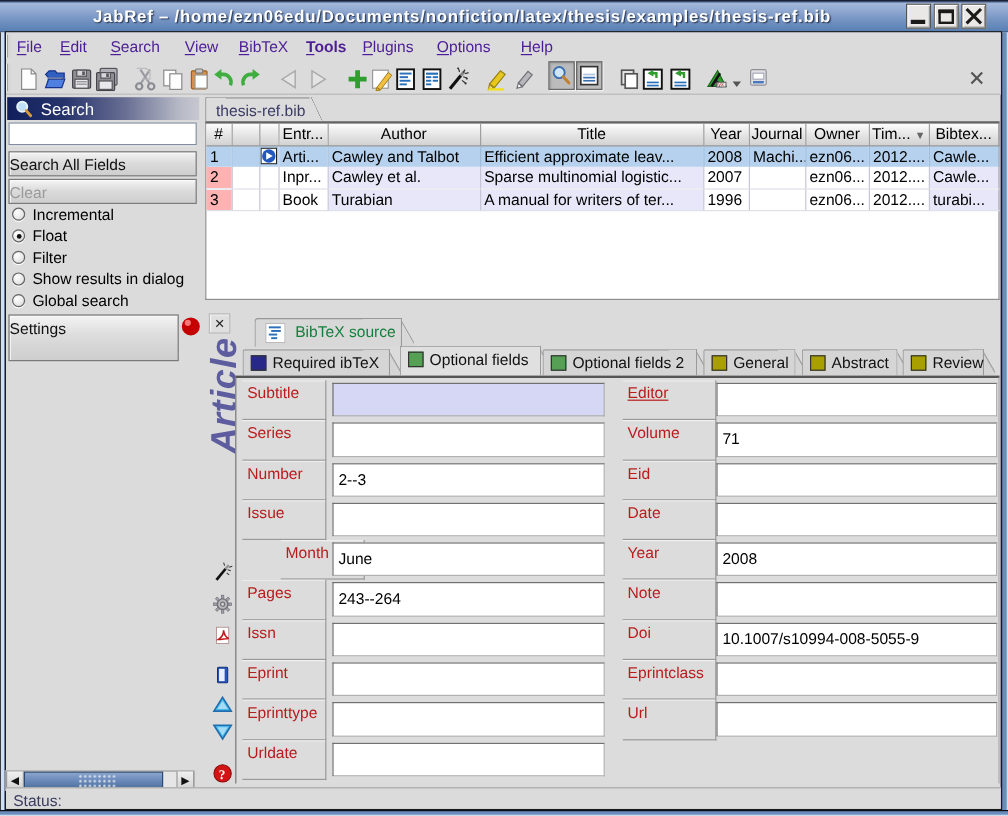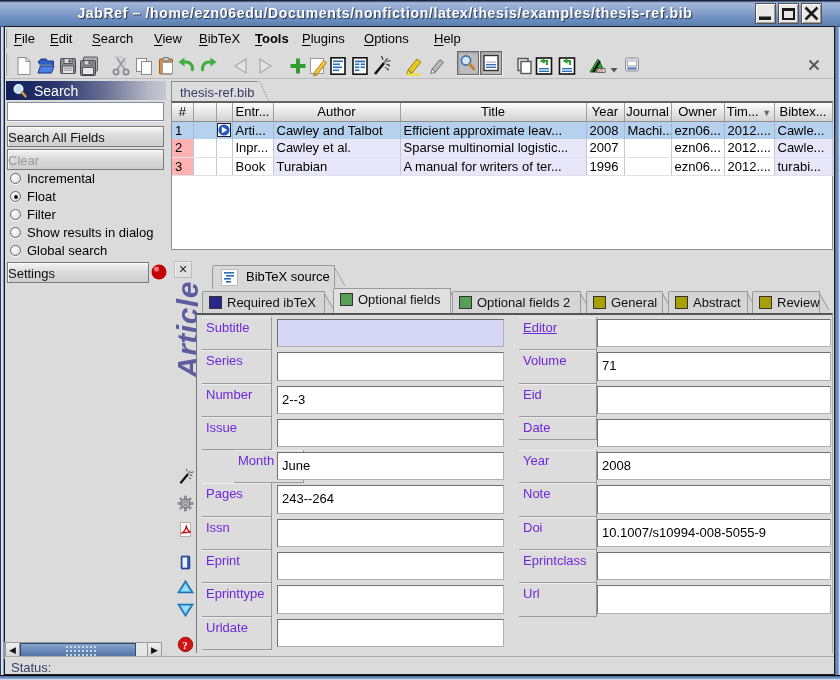--- a/index.html
+++ b/index.html
@@ -14,42 +14,42 @@
 #frame-right { left:834px; top:27px; width:6px; height:653px; background:linear-gradient(90deg,#0c0c12 0 1px,#51719f 1px 2px,#6b8bb8 2px 4px,#89a6cc 4px 5px,#cdddf0 5px 6px); }
 #frame-bottom { left:0; top:675px; width:840px; height:5px; background:linear-gradient(180deg,#0c0c12 0 1px,#51719f 1px 2px,#6b8bb8 2px 3px,#89a6cc 3px 4px,#cdddf0 4px 5px); }
 #inner-border { left:4px; top:26px; width:831px; height:649px; border:1px solid #1a1a1a; }
 
 #title-text { left:0; top:5px; width:770px; text-align:center; color:#fff; font-weight:bold; font-size:14px; text-shadow:1px 1px 1px rgba(20,30,50,0.8); letter-spacing:0.65px; }
 .winbtn { top:3px; width:21px; height:21px; background:#e9e8e6; border:1px solid #555; box-shadow: inset 1px 1px 0 #fff, inset -1px -1px 0 #9a9a9a; }
 .winbtn svg { display:block; margin:2px auto; }
 
 
 #menubar { left:5px; top:27px; width:829px; height:23px; background:#dbdbdc; }
-#menubar .mi { position:absolute; top:4px; color:#000000; }
+#menubar .mi { position:absolute; top:4px; color:#4c1d95; }
 .mn { text-decoration:underline; text-underline-offset:2px; }
 .grip { width:4px; background:repeating-linear-gradient(90deg,#f2f2f2 0 1px,#9f9f9f 1px 2px, #d6d6d6 2px 4px); }
 
 
 #toolbar { left:5px; top:50px; width:829px; height:29px; background:#dbdbdc; border-bottom:1px solid #b9b9b9; }
 .tbi { position:absolute; top:6px; width:20px; height:20px; }
 .tbtn-on { position:absolute; top:1px; width:22px; height:24px; background:#bcbcbc; border:1px solid #686868; box-shadow:inset 1px 1px 2px #9a9a9a, 1px 1px 0 #f0f0f0; }
 
 
 #leftpanel { left:5px; top:79px; width:164px; height:566px; background:#dbdbdc; }
 #searchhdr { left:6px; top:81px; width:160px; height:19px; background:linear-gradient(90deg,#101f5c 0,#27346c 30%,#6a7094 62%,#b7bac6 90%,#c6c8d0 100%); color:#fff; font-size:14px; }
 #searchhdr span { position:absolute; left:28px; top:2px; }
 #searchinput { left:7px; top:102px; width:157px; height:19px; background:#fff; border:1px solid #828ea0; box-shadow:0 1px 0 #eee; }
 .pbtn { background:linear-gradient(180deg,#f4f4f4,#dcdcdc 45%,#cecece); border:1px solid #7a7a7a; box-shadow:inset 1px 1px 0 #fbfbfb; color:#111; }
 #btn-saf { left:7px; top:126px; width:157px; height:21px; padding-top:3px; }
 #btn-clear { left:7px; top:149px; width:157px; height:21px; padding-top:3px; color:#9b9b9b; }
 .radio-row { left:8px; height:16px; width:160px; white-space:nowrap; }
 .rdot { position:absolute; left:2px; top:2px; width:11px; height:11px; border-radius:50%; border:1px solid #666; background:radial-gradient(circle at 35% 30%, #ffffff 0, #e8e8e8 60%, #c9c9c9 100%); box-shadow:0 1px 0 #fff; }
 .rdot.sel::after { content:""; position:absolute; left:2.5px; top:2.5px; width:4px; height:4px; border-radius:50%; background:#111; }
 .radio-row span.lbl { position:absolute; left:19px; top:0px; }
-#btn-settings { left:7px; top:262px; width:142px; height:21px; padding-top:3px; }
+#btn-settings { left:7px; top:262px; width:142px; height:39px; padding-top:3px; }
 #redball { left:151px; top:263px; width:17px; height:18px; }
 
 
 #hscroll { left:4px; top:642px; width:158px; height:17px; background:#e6e6e6; border:1px solid #9a9a9a; }
 .sbtn { position:absolute; top:0px; width:15px; height:15px; background:linear-gradient(180deg,#f0f0f0,#d2d2d2); border-right:1px solid #9a9a9a; border-left:1px solid #9a9a9a; text-align:center; font-size:9px; line-height:15px; color:#111; }
 #hthumb { position:absolute; left:15px; top:0; width:116px; height:15px; border:1px solid #2c4a74; background:linear-gradient(180deg,#8aa5cc 0,#6d8cbc 45%,#4f6f9c 100%); }
 #hthumb::after { content:""; position:absolute; left:44px; top:1px; width:32px; height:12px; background-image:radial-gradient(circle, #c8d4e8 1px, transparent 1.2px); background-size:4px 4px; }
 
 
 #maintab { left:171px; top:81px; width:91px; height:21px; background:#dcdcdd; border:1px solid #8f8f8f; border-bottom:none; border-top-right-radius:2px; color:#2c2c4e; }
@@ -68,33 +68,33 @@
 
 #editor { left:171px; top:256px; width:662px; height:399px; background:#dbdbdc; }
 #edclose { left:174px; top:261px; width:18px; height:17px; background:#dfdfdf; border:1px solid #bbb; box-shadow:inset 1px 1px 0 #f2f2f2; text-align:center; line-height:15px; font-size:14px; color:#222; }
 #article { left:170px; top:272px; width:28px; height:120px; }
 #article span { position:absolute; transform:rotate(-90deg); transform-origin:0 0; left:1px; top:106px; font-size:30px; font-weight:bold; font-style:italic; color:#5c5c9e; letter-spacing:0.5px; white-space:nowrap; }
 .stripicon { left:177px; width:17px; height:17px; }
 
 #bibtab { left:212px; top:265px; width:123px; height:24px; background:#d8d8d9; border:1px solid #999; border-bottom:none; border-top-left-radius:3px; }
 #bibtab-slant { left:335px; top:265px; width:10px; height:24px; background:linear-gradient(60deg,#d8d8d9 46%,#999 50%,#dbdbdc 53%); }
 #bibtab .ticon { position:absolute; left:8px; top:3px; }
-#bibtab span.t { position:absolute; left:33px; top:3px; color:#000000;text-align:right; }
+#bibtab span.t { position:absolute; left:33px; top:3px; color:#15803d;text-align:right; }
 
 .ftab { top:291px; height:22px; background:#d5d5d6; border:1px solid #999; border-bottom:none; border-top-left-radius:2px; color:#111; }
 .ftab .sq { position:absolute; left:6px; top:4px; width:13px; height:13px; border:1px solid #333; }
 .ftab span.t { position:absolute; left:24px; top:3px; font-size:13px; white-space:nowrap; }
 .ftab.sel { top:288px; height:25px; background:#e0e0e0; }
 .fslant { top:291px; width:9px; height:22px; background:linear-gradient(60deg,#d5d5d6 44%,#999 50%,#dbdbdc 54%); }
 .fslant.sel { top:288px; height:25px; background:linear-gradient(60deg,#e0e0e0 44%,#999 50%,#dbdbdc 54%); }
 .sq-navy { background:#282888; } .sq-green { background:#55a055; } .sq-olive { background:#a8a000; }
 
 
 #formpanel { left:196px; top:313px; width:637px; height:340px; background:#dcdcdd; border-top:2px solid #555; border-left:1px solid #777; border-right:1px solid #aaa; }
-.flabel { color:#6d28d9; }
+.flabel { color:#b91c1c; }
 .fcell { background:#dcdcdd; border-right:1px solid #9a9a9a; border-bottom:1px solid #9a9a9a; box-shadow:inset 0 1px 0 #eee; }
 .finput { background:#fff; border-top:1.5px solid #707070; border-left:1.5px solid #707070; border-right:1.5px solid #b0b0b0; border-bottom:1.5px solid #b0b0b0; padding:5px 0 0 4px; color:#000; overflow:hidden; white-space:nowrap; }
 .finput.foc { background:#d6d6f5; }
 
 
 #statusbar { left:5px; top:656px; width:829px; height:18px; background:#dbdbdc; border-top:1px solid #aaa; }
 #statusbar span { position:absolute; left:6px; top:3px; color:#3c3c60; }
 </style>
 </head>
 <body>
@@ -497,21 +497,21 @@
     </div>
 <div class="abs finput" style="left:597px;top:319px;width:234px;height:28px;"></div>
 <div class="abs fcell" style="left:519px;top:350px;width:78px;height:34px;">
       <span class="flabel" style="position:absolute;left:4px;top:3px;">Volume</span>
     </div>
 <div class="abs finput" style="left:597px;top:352px;width:234px;height:29px;">71</div>
 <div class="abs fcell" style="left:519px;top:384px;width:78px;height:33px;">
       <span class="flabel" style="position:absolute;left:4px;top:3px;">Eid</span>
     </div>
 <div class="abs finput" style="left:597px;top:386px;width:234px;height:28px;"></div>
-<div class="abs fcell" style="left:519px;top:417px;width:78px;height:23px;">
+<div class="abs fcell" style="left:519px;top:417px;width:78px;height:33px;">
       <span class="flabel" style="position:absolute;left:4px;top:3px;">Date</span>
     </div>
 <div class="abs finput" style="left:597px;top:419px;width:234px;height:28px;"></div>
 <div class="abs fcell" style="left:519px;top:450px;width:78px;height:33px;">
       <span class="flabel" style="position:absolute;left:4px;top:3px;">Year</span>
     </div>
 <div class="abs finput" style="left:597px;top:452px;width:234px;height:28px;">2008</div>
 <div class="abs fcell" style="left:519px;top:483px;width:78px;height:34px;">
       <span class="flabel" style="position:absolute;left:4px;top:3px;">Note</span>
     </div>

